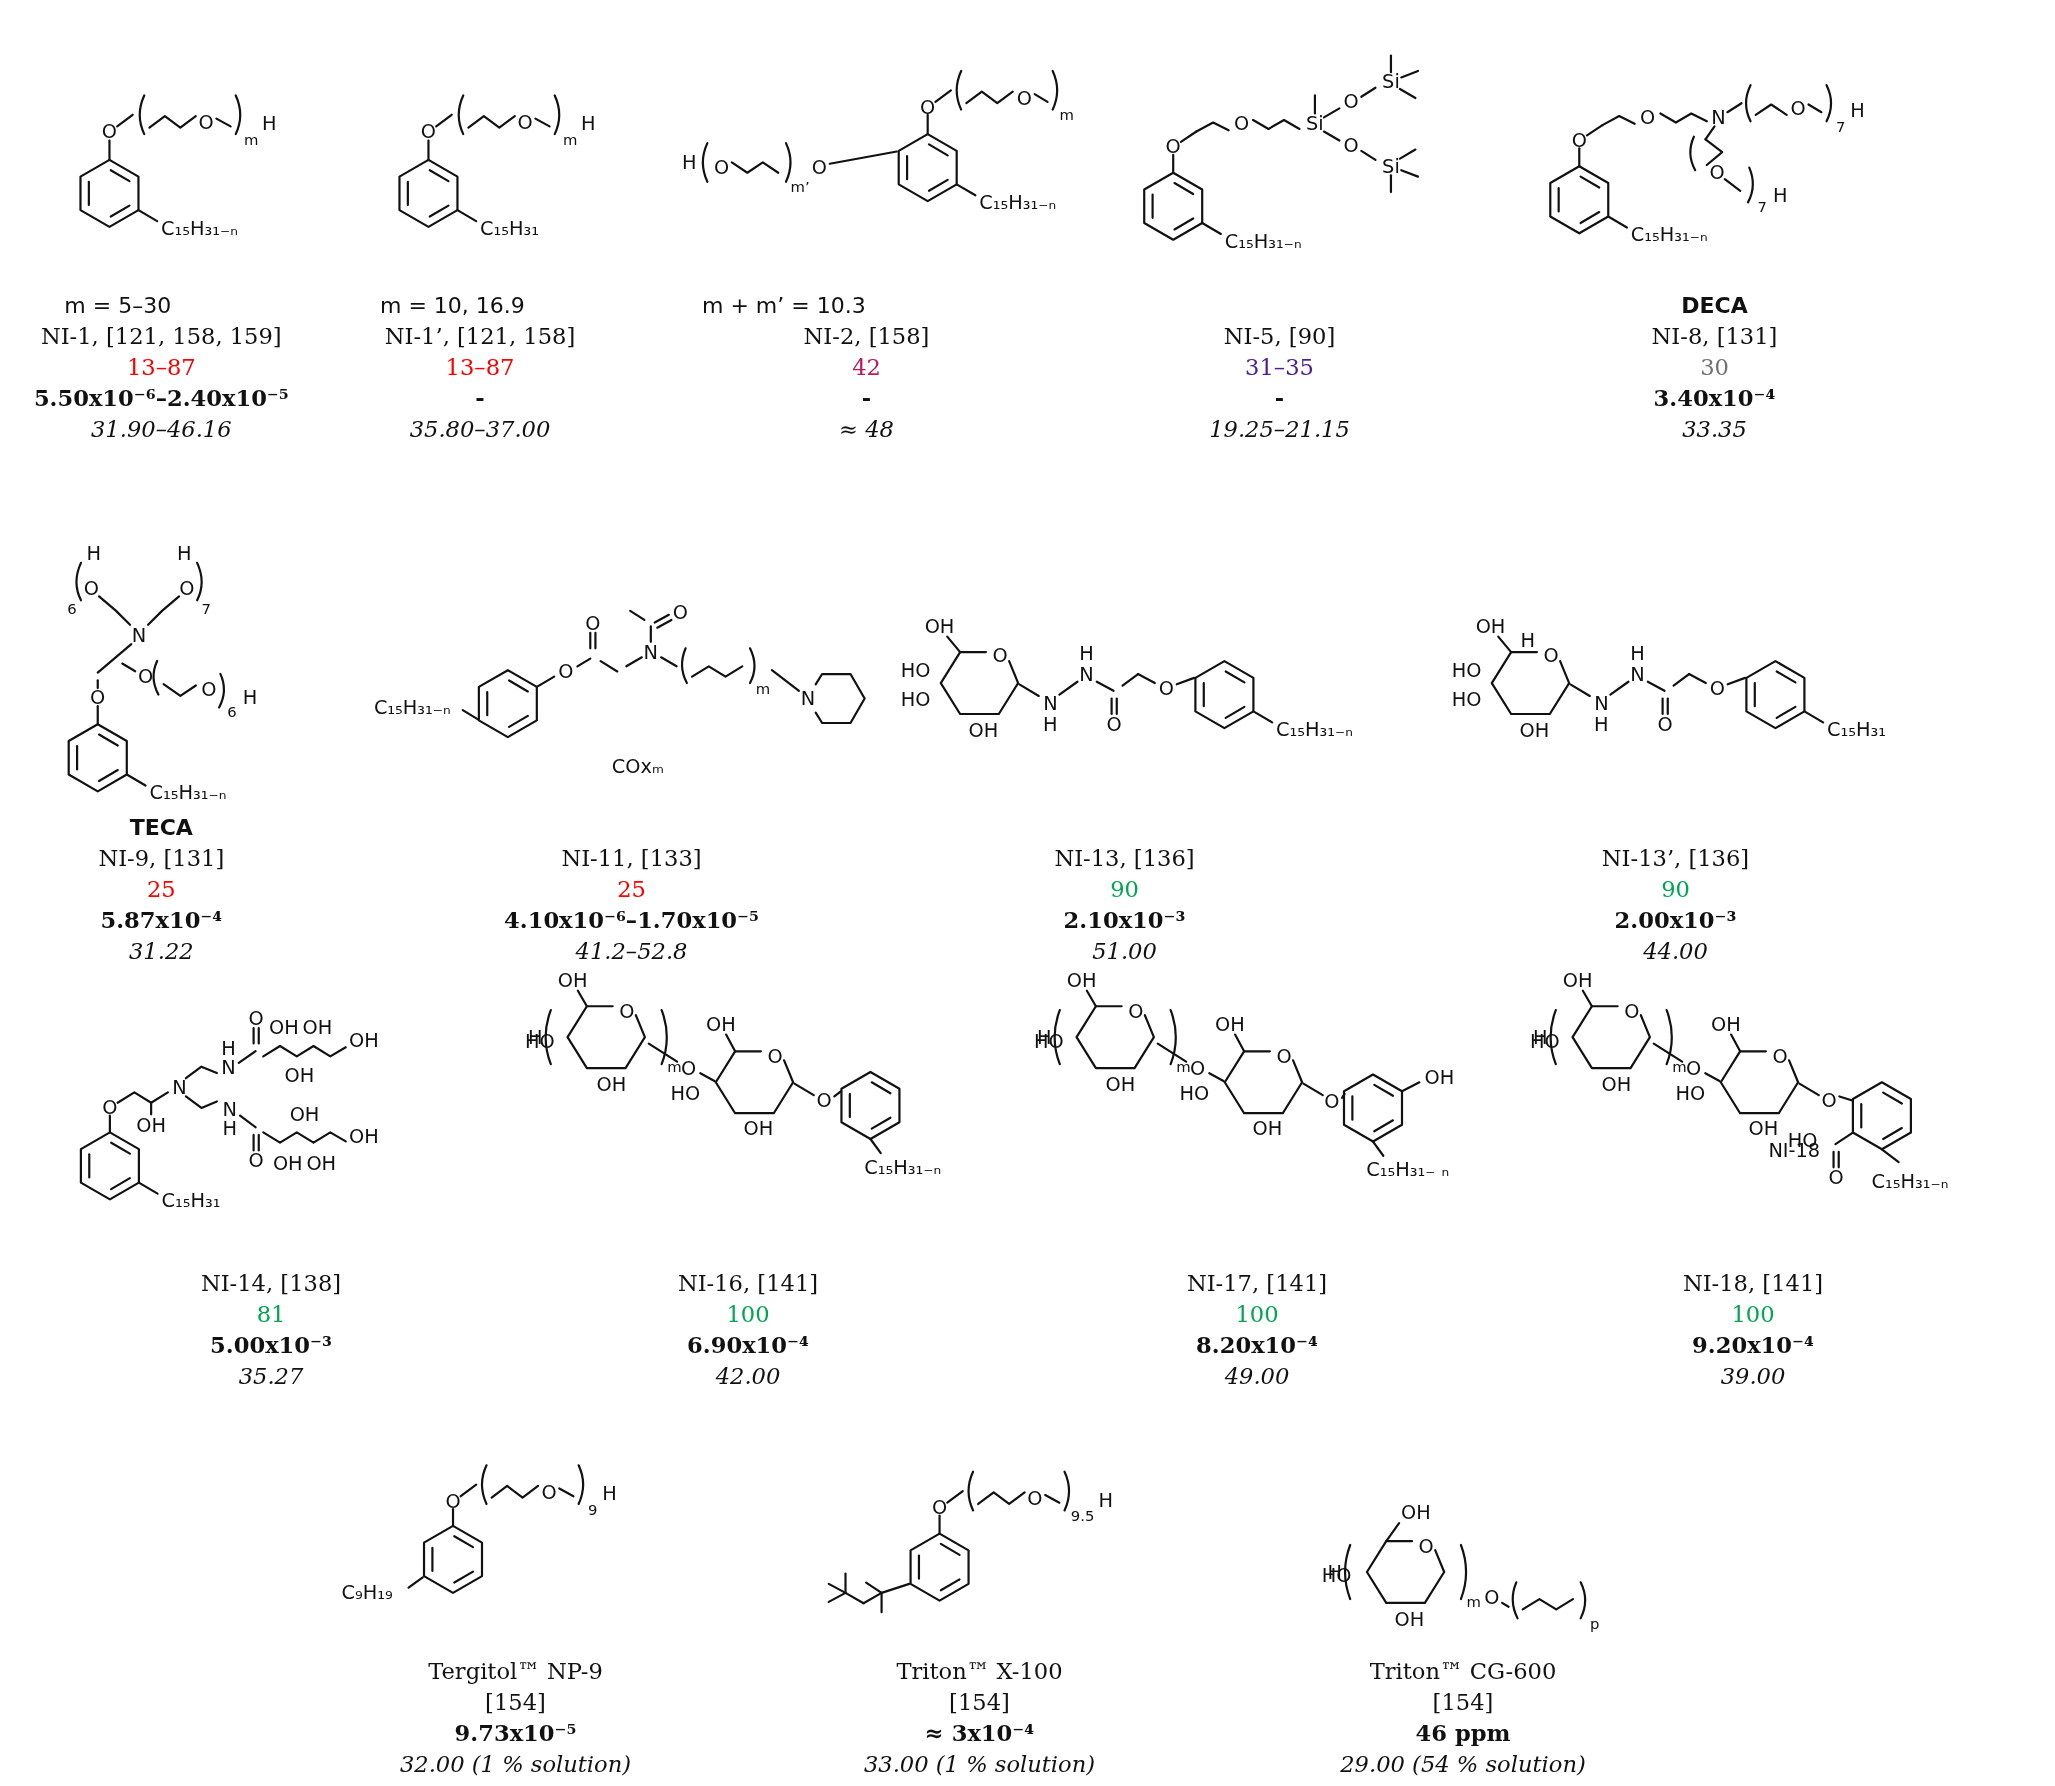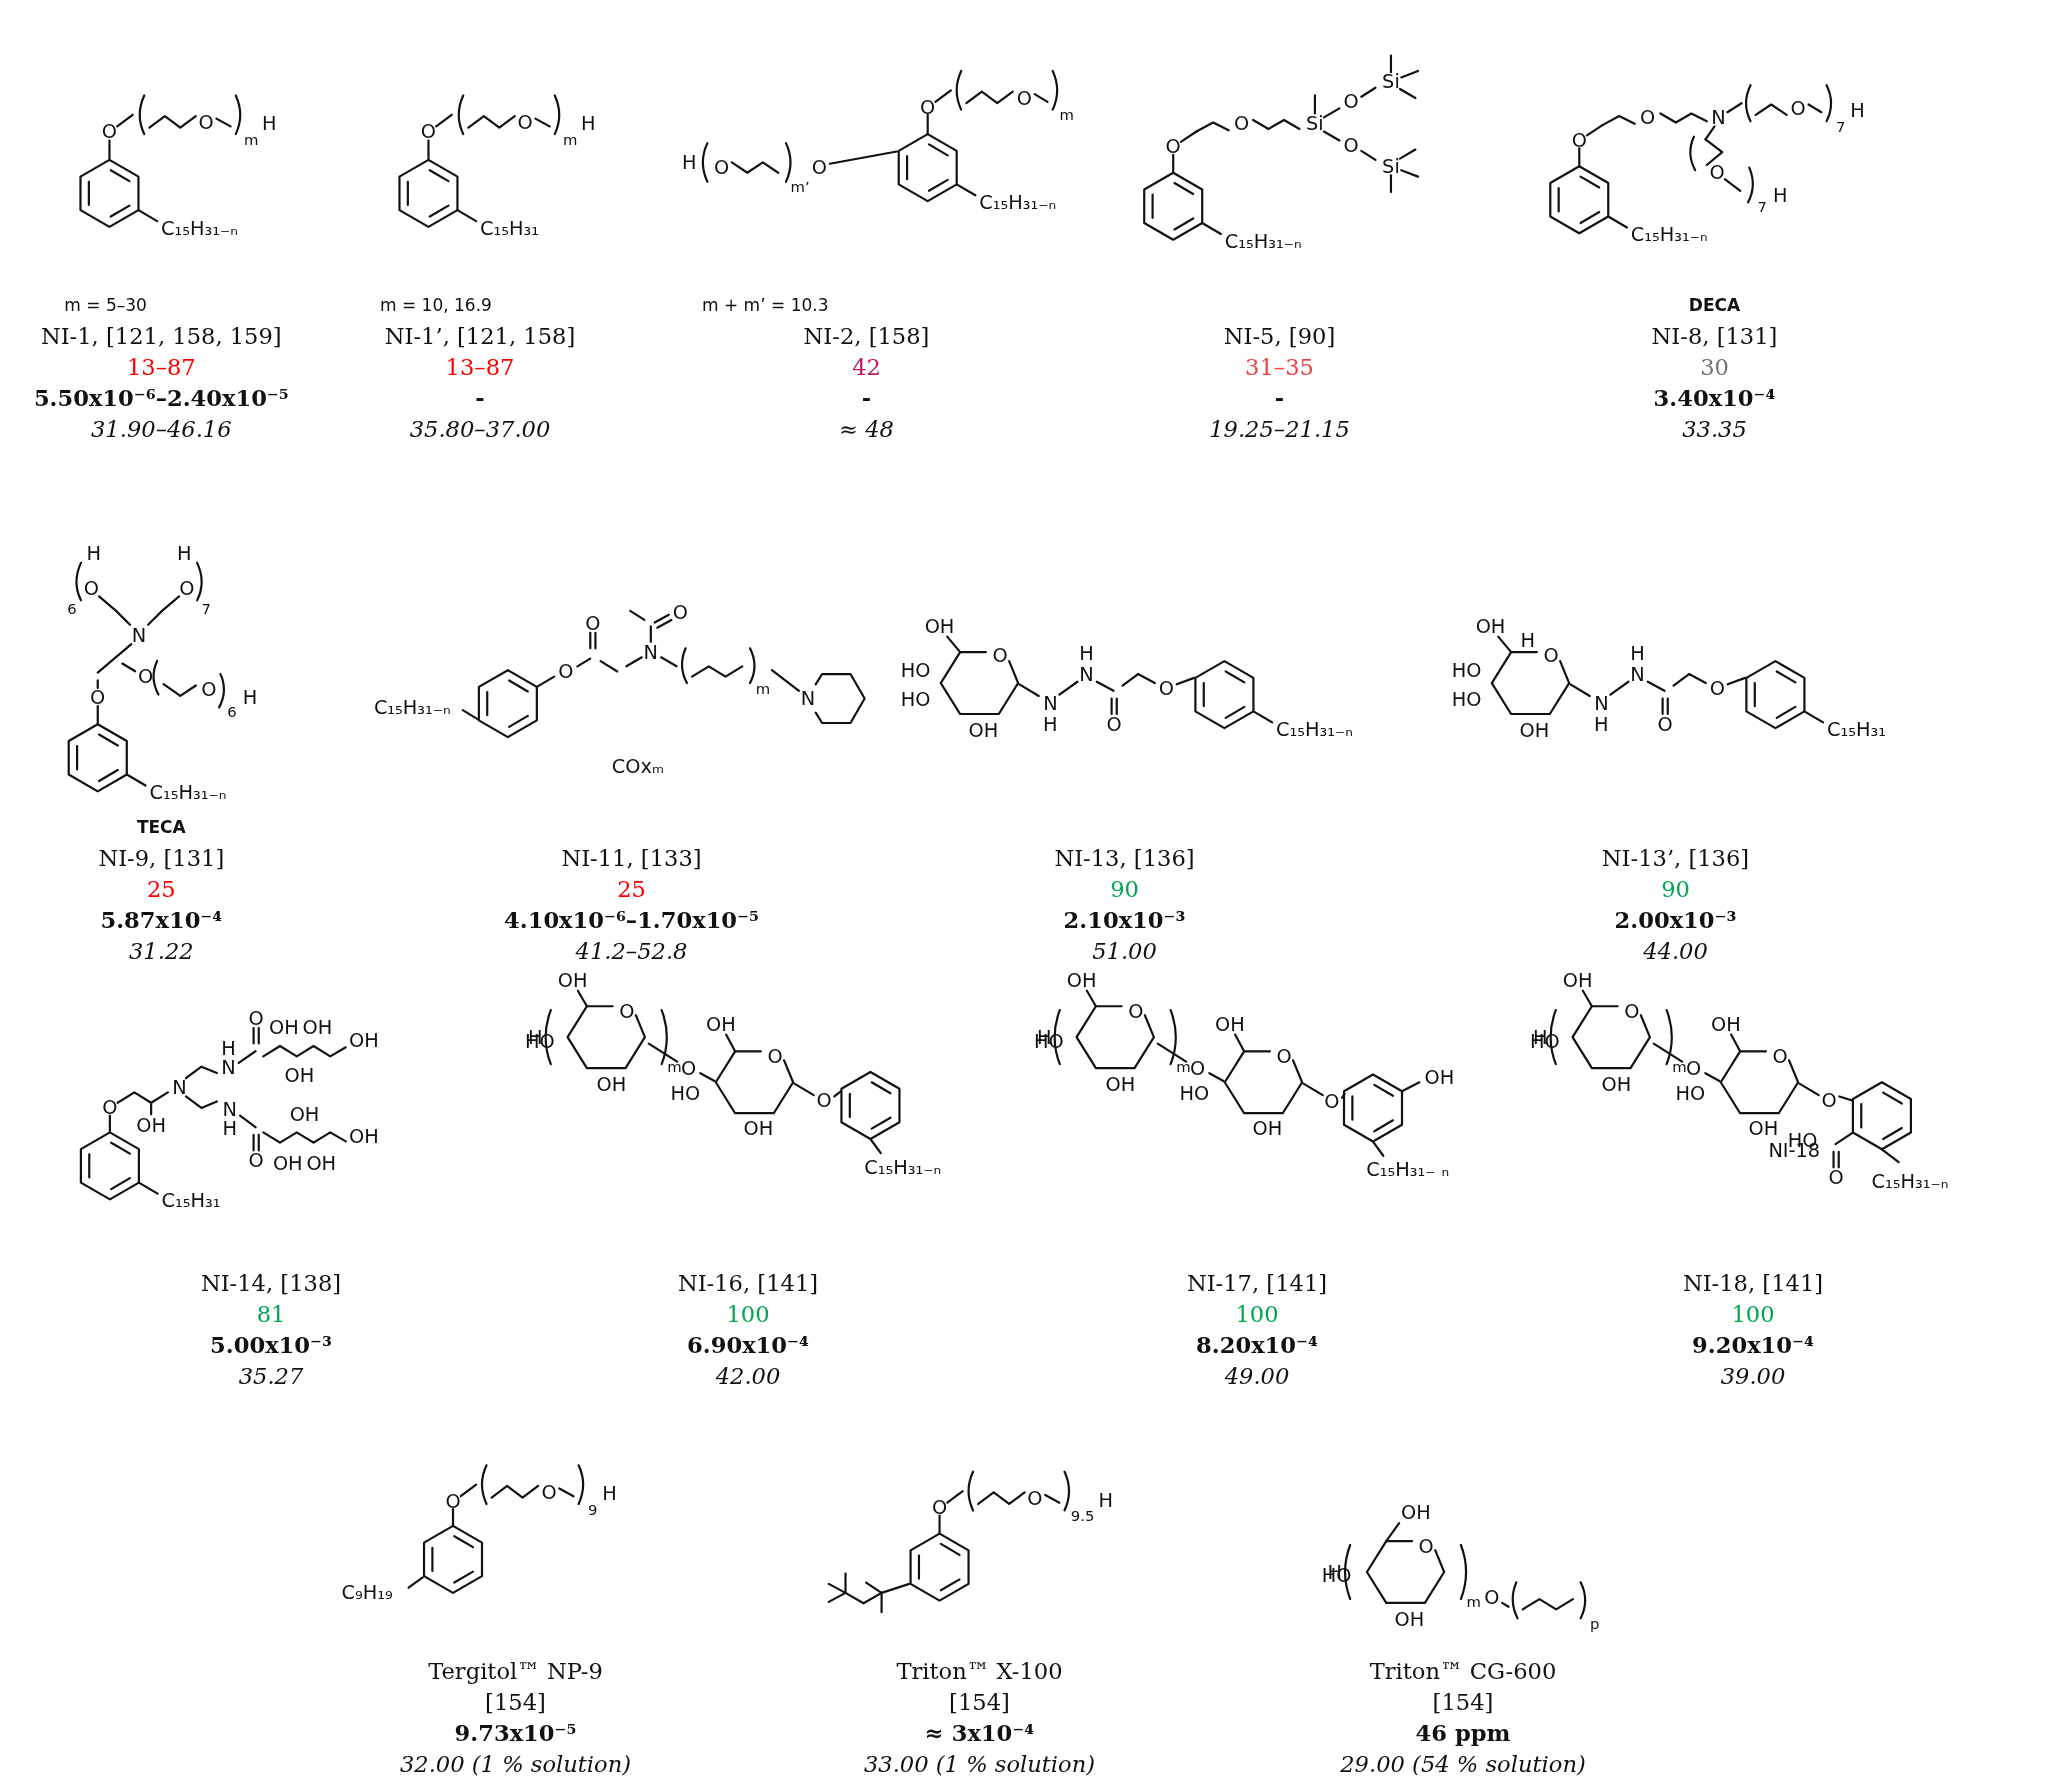--- a/index.html
+++ b/index.html
@@ -2,21 +2,21 @@
 <html style="font-size:10.3px"><head>
 <meta charset="utf-8">
 <style>
   *{margin:0;padding:0;box-sizing:border-box}
   html,body{background:#ffffff}
   .page{position:relative;width:2056px;height:1786px;background:#fff;overflow:hidden;
         font-family:"DejaVu Serif","Liberation Serif",serif;color:#111}
   .cell{position:absolute;display:flex;flex-direction:column;align-items:center}
   .struct{width:100%;display:flex;justify-content:center;align-items:flex-end}
   .cap{width:100%;height:31px;line-height:31px;font-size:22.6px;text-align:center;white-space:nowrap}
-  .cap.sub{font-family:"DejaVu Sans","Liberation Sans",sans-serif;font-size:17px}
+  .cap.sub{font-family:"DejaVu Sans","Liberation Sans",sans-serif;font-size:22px}
   .cap.sub.left{text-align:left;padding-left:45px}
   .cap.prelabel{font-weight:bold;font-family:"DejaVu Sans","Liberation Sans",sans-serif}
   .cap.bold{font-weight:bold}
   .cap.italic{font-style:italic}
   svg text{font-family:"DejaVu Sans","Liberation Sans",sans-serif;font-size:30px;fill:#111;dominant-baseline:central}
   svg text.sb{font-size:23px}
   svg text.m{text-anchor:middle}
   svg text.e{text-anchor:end}
   .bond, .bond line, .bond polyline, .bond path, .bond polygon{stroke:#111;stroke-width:3.4;fill:none;stroke-linecap:round;stroke-linejoin:round}
 </style>
@@ -154,21 +154,21 @@
         <text class="m" x="380" y="172">Si</text>
         <text class="m" x="436" y="138">O</text>
         <text class="m" x="498" y="106">Si</text>
         <text class="m" x="436" y="206">O</text>
         <text class="m" x="498" y="238">Si</text>
         <text x="240" y="354">C₁₅H₃₁₋ₙ</text>
       </svg>
     </div>
     <div class="cap sub"></div>
     <div class="cap name">NI-5, [90]</div>
-    <div class="cap colored" style="color: #ef4444;">31–35</div>
+    <div class="cap colored" style="color: #4c1d95;">31–35</div>
     <div class="cap bold">-</div>
     <div class="cap italic">19.25–21.15</div>
   </div>
 
   <div class="cell" style="left:1502px;top:13px;width:425px">
     <div class="struct" style="height:277px">
       <svg width="425" height="277" viewBox="0 0 660 430">
         <g class="bond">
           <use href="#benz" transform="translate(120,290)"></use>
           <line x1="120" y1="238" x2="120" y2="210"></line>

